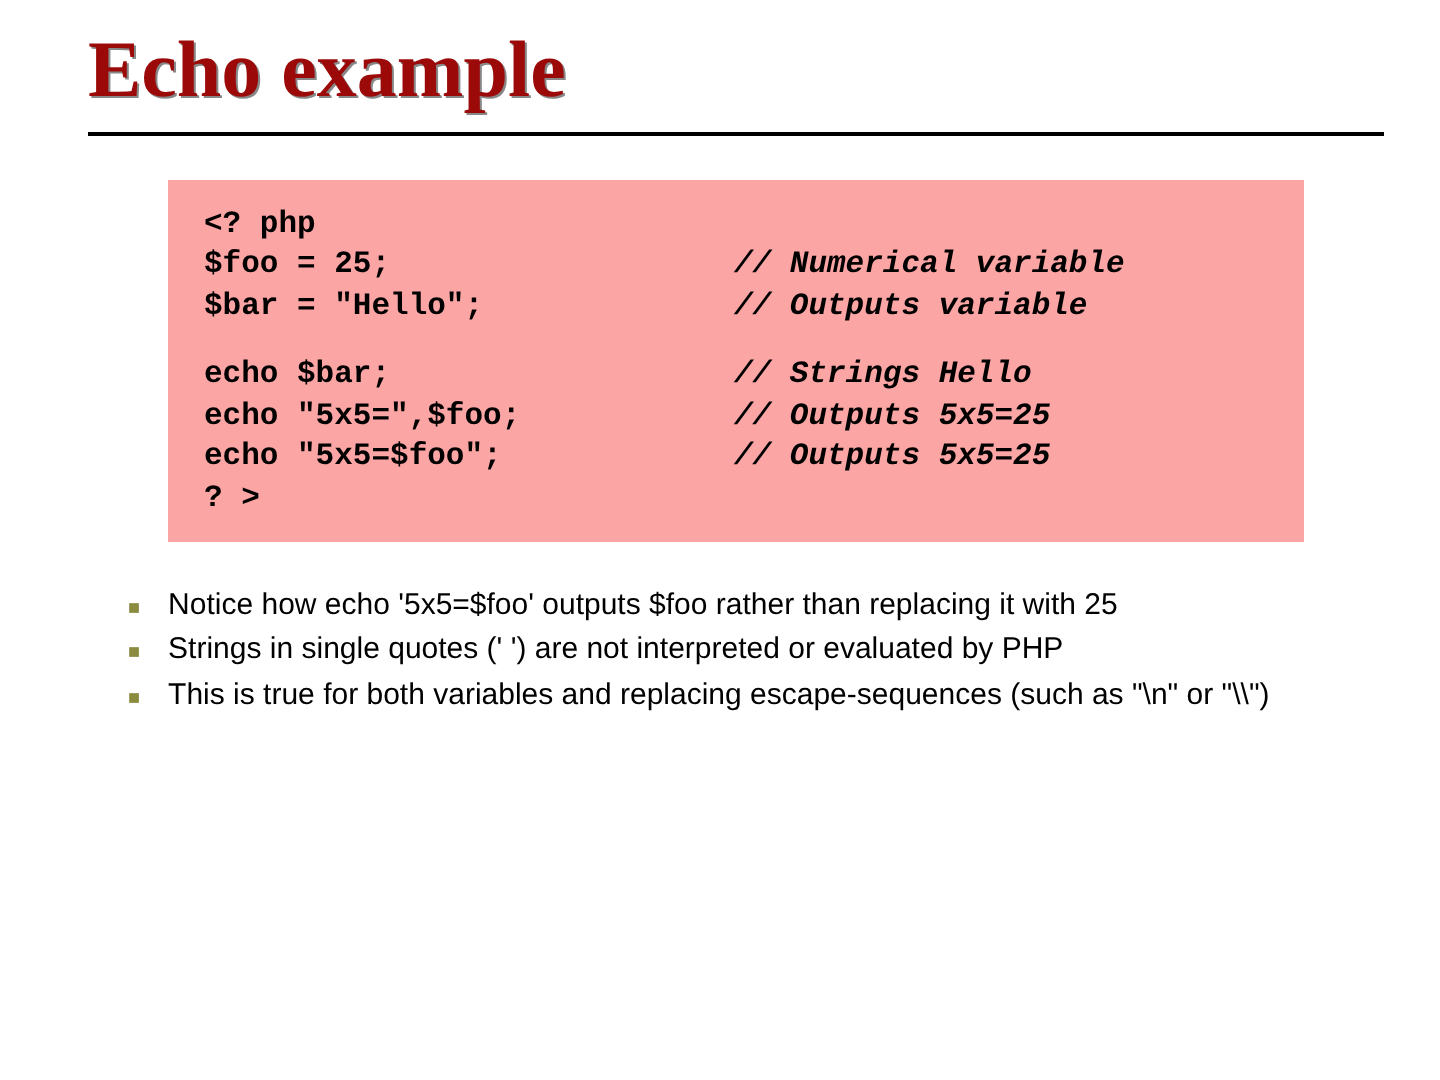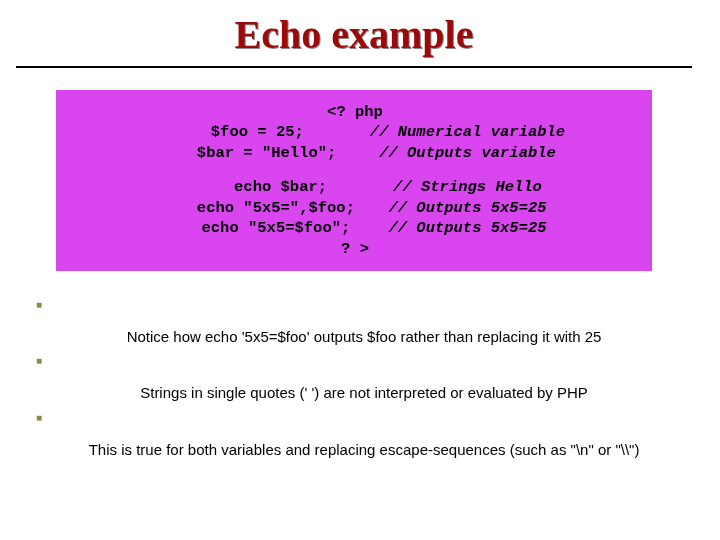--- a/index.html
+++ b/index.html
@@ -8,52 +8,52 @@
     width: 720px;
     height: 540px;
     background: #fff;
     font-family: "Times New Roman", Times, serif;
     box-sizing: border-box;
     overflow: hidden;
   }
   .slide {
     width: 720px;
     height: 540px;
-    padding: 14px 28px 20px 16px;
+    padding: 14px 28px 20px 44px;
     box-sizing: border-box;
     position: relative;
-    text-align: center;
   }
   .underline {
     border-bottom: 2px solid #000;
     padding-bottom: 10px;
     margin-bottom: 22px;
   }
   .title {
     font-size: 40px;
     font-weight: bold;
     color: #9b0909;
     text-shadow: 1px 1px 0 #888;
     line-height: 1.05;
   }
   .codebox {
-    background: #d946ef;
+    background: #fca5a5;
     margin: 0 40px 22px 40px;
     padding: 12px 16px 12px 16px;
     box-sizing: border-box;
   }
   .codeblock {
     font-family: "Courier New", Courier, monospace;
     font-size: 15.5px;
     font-weight: bold;
     color: #000;
     font-style: normal;
   }
   .codeblock .comment {
     font-style: italic;
+    margin-left: 40px;
   }
   .row {
     white-space: pre;
     line-height: 1.32;
     padding-left: 2px;
   }
   .spacer {
     height: 14px;
   }
   .notes {
@@ -70,21 +70,20 @@
   }
   .bullet {
     color: #8b8b40;
     font-size: 10px;
     margin-right: 14px;
     margin-top: 5px;
     flex: 0 0 auto;
   }
   .note-text {
     flex: 1;
-    margin-top: 34px;
   }
 </style>
 </head>
 <body>
 
 <div class="slide">
 
   <div class="underline">
     <div class="title">Echo example</div>
   </div>

